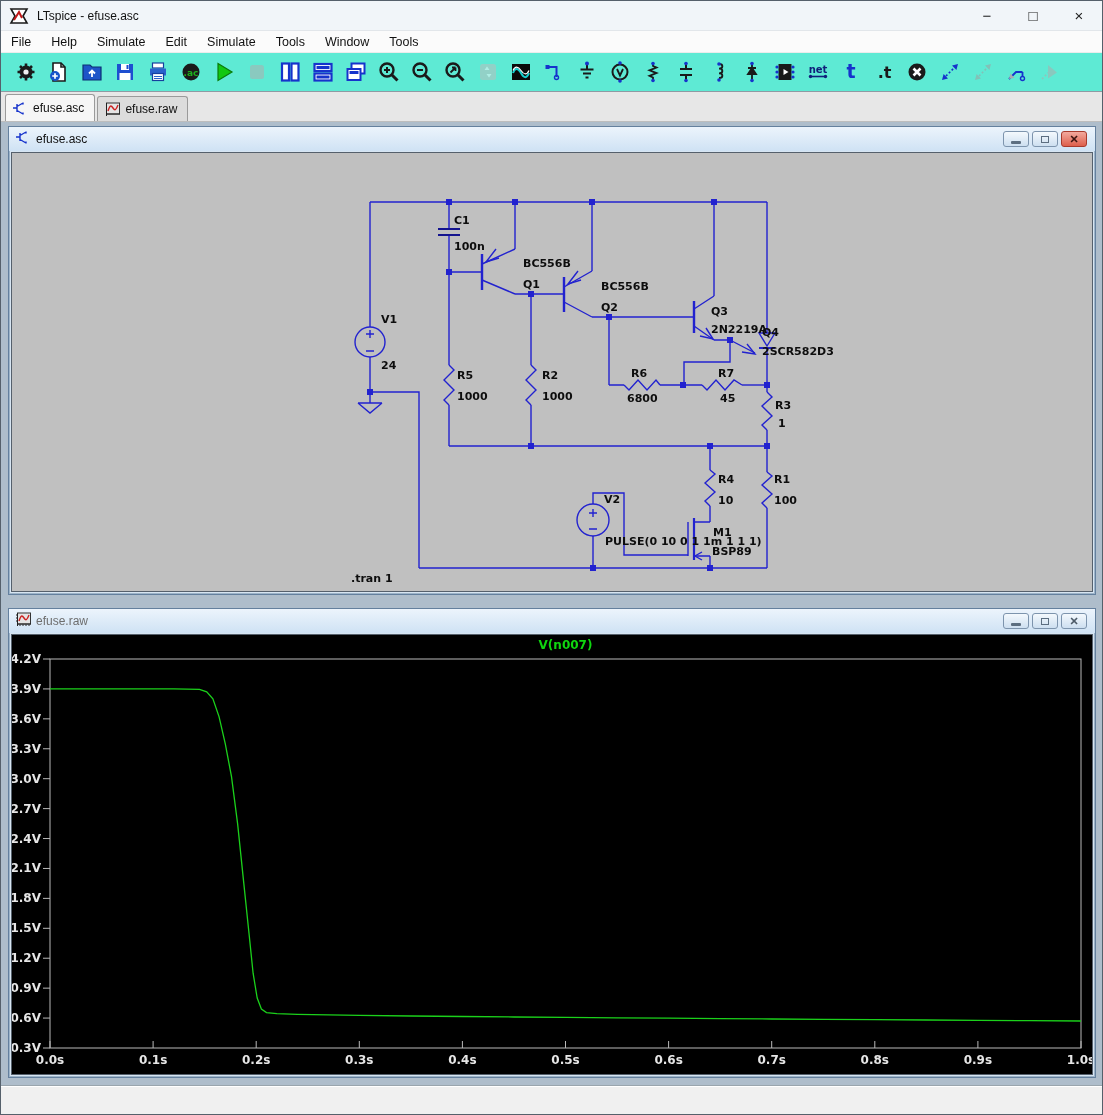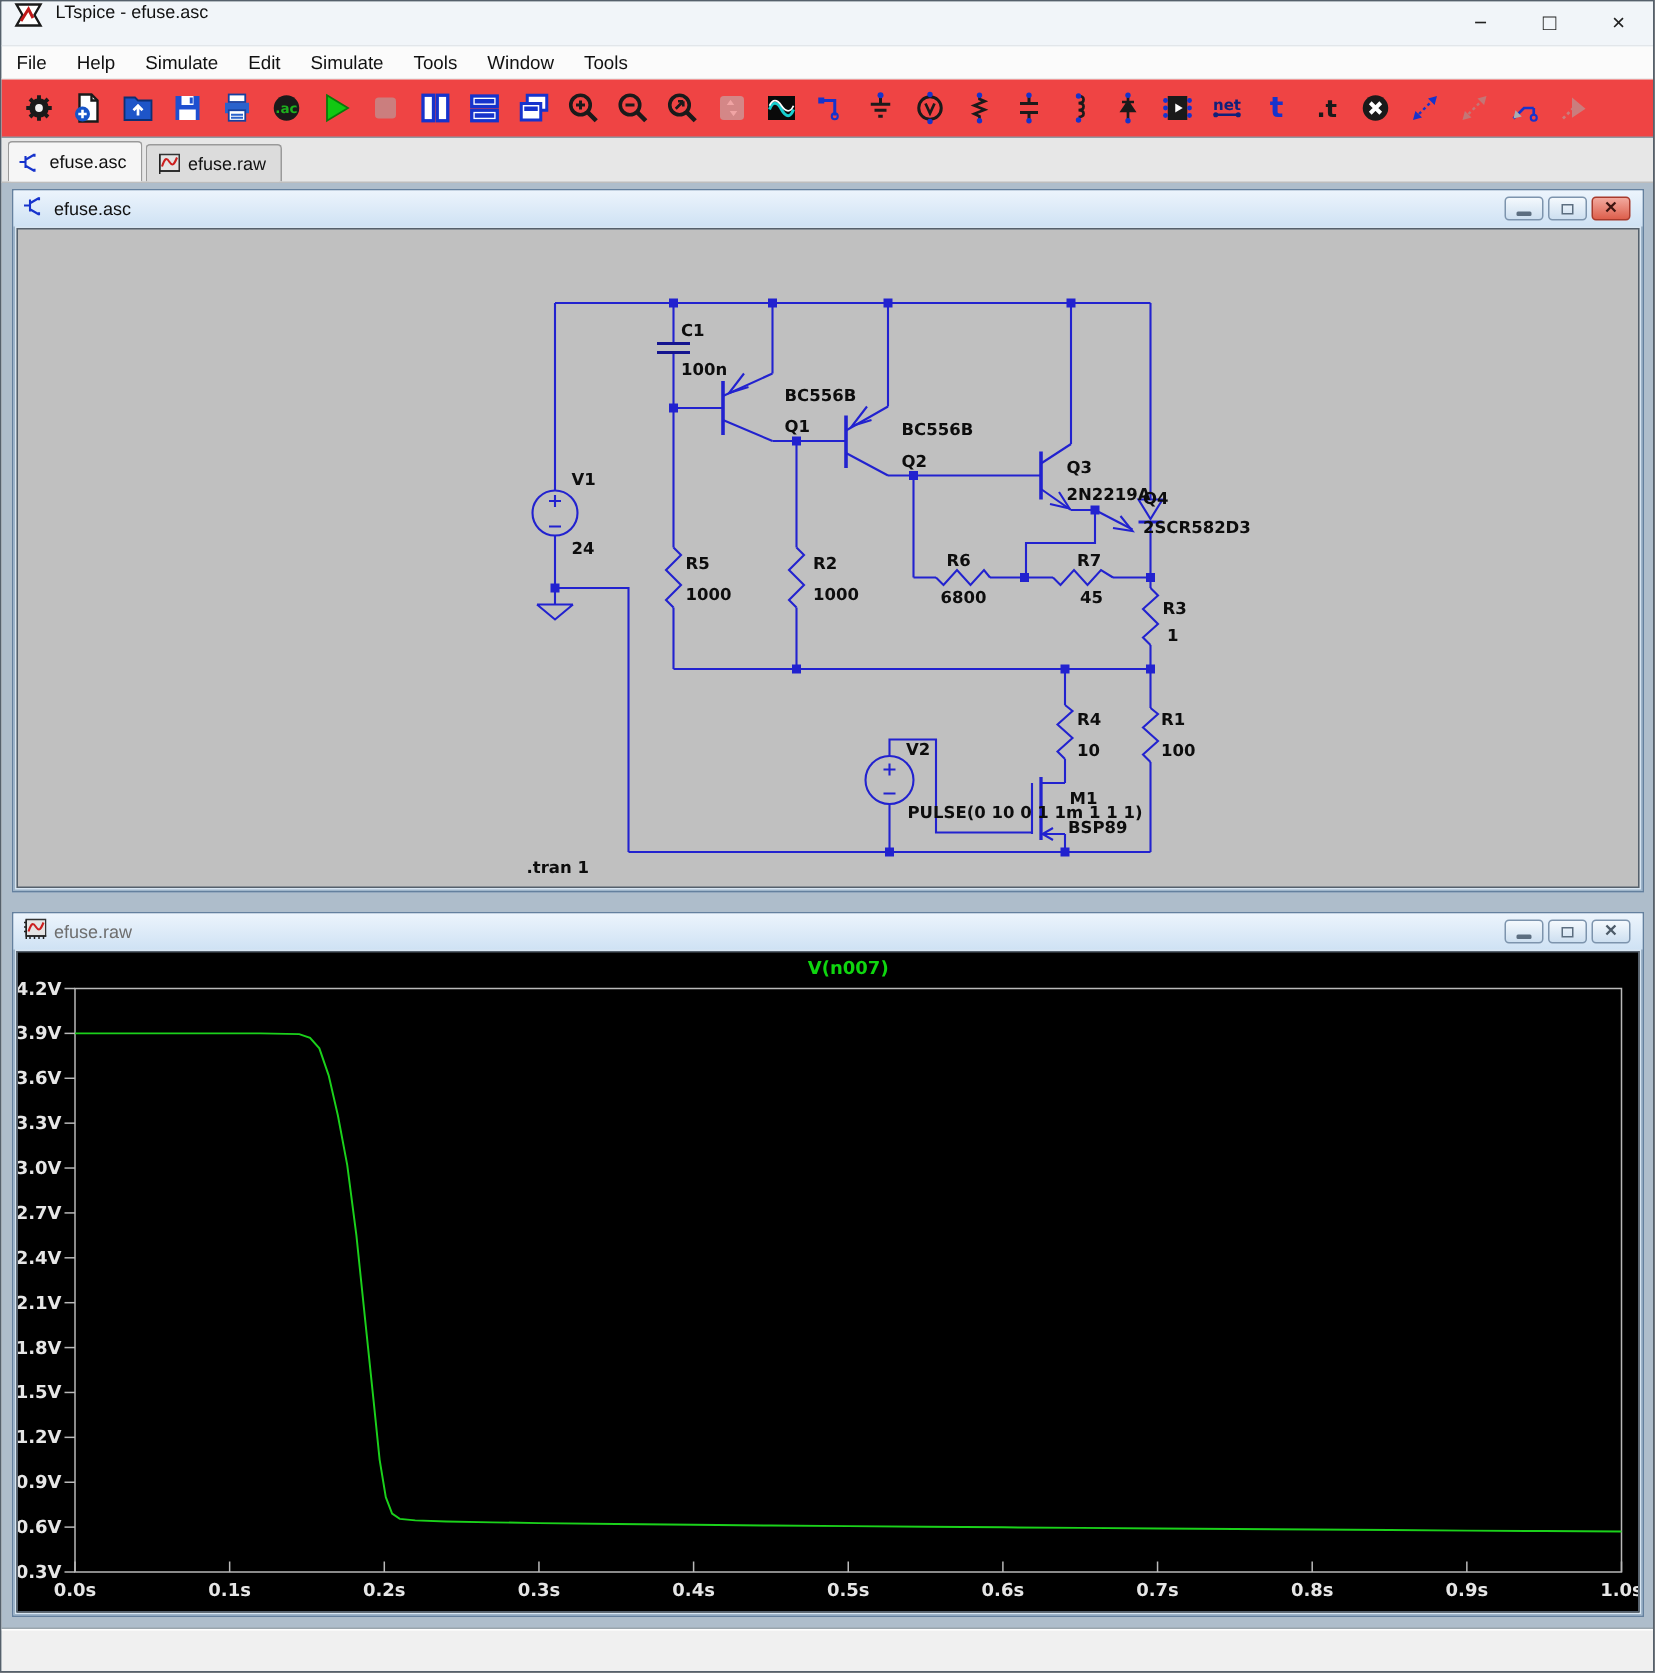--- a/index.html
+++ b/index.html
@@ -4,32 +4,32 @@
 <style>
   html,body{margin:0;padding:0;background:#3a3a3a;}
   *{box-sizing:border-box;}
   #app{
     position:relative;width:1103px;height:1115px;background:#e9eef3;
     font-family:"Liberation Sans",sans-serif;color:#111;overflow:hidden;
     border:1px solid #55606b;
   }
   
   .titlebar{position:absolute;left:0;top:0;width:100%;height:30px;background:#f1f5f9;
-    display:flex;border-bottom:1px solid #e2e6ea;}
+    display:flex;align-items:center;border-bottom:1px solid #e2e6ea;}
   .titlebar .app-icon{width:22px;height:18px;margin:0 6px 0 8px;display:flex;align-items:center;}
   .titlebar .title{font-size:12px;color:#121212;}
   .win-controls{margin-left:auto;display:flex;height:100%;}
   .wc{width:46px;height:100%;display:flex;align-items:center;justify-content:center;
     font-size:15px;color:#222;cursor:default;}
   
   .menubar{position:absolute;left:0;top:30px;width:100%;height:22px;background:#fbfbfb;
     display:flex;align-items:center;border-bottom:1px solid #ececec;}
   .menu-item{padding:0 10px;font-size:12.5px;color:#111;}
   
-  .toolbar{position:absolute;left:0;top:52px;width:100%;height:39px;background:#ef4444;
+  .toolbar{position:absolute;left:0;top:52px;width:100%;height:39px;background:#5eead4;
     display:flex;align-items:center;padding-left:8px;border-bottom:1px solid #8f9aa3;}
   .tbi{width:27px;height:27px;margin:0 3px;display:flex;align-items:center;justify-content:center;}
   .tbi.disabled{filter:grayscale(1) opacity(.55);}
   
   .tabbar{position:absolute;left:0;top:91px;width:100%;height:30px;background:#e7e7e7;
     display:flex;align-items:flex-end;padding-left:4px;border-bottom:1px solid #bdbdbd;}
   .tab{height:25px;display:flex;align-items:center;padding:0 10px 0 6px;margin-right:2px;
     border:1px solid #9a9a9a;border-bottom:none;border-radius:3px 3px 0 0;background:#dcdcdc;
     font-size:12px;gap:5px;}
   .tab.active{background:#f6f6f6;height:27px;}

